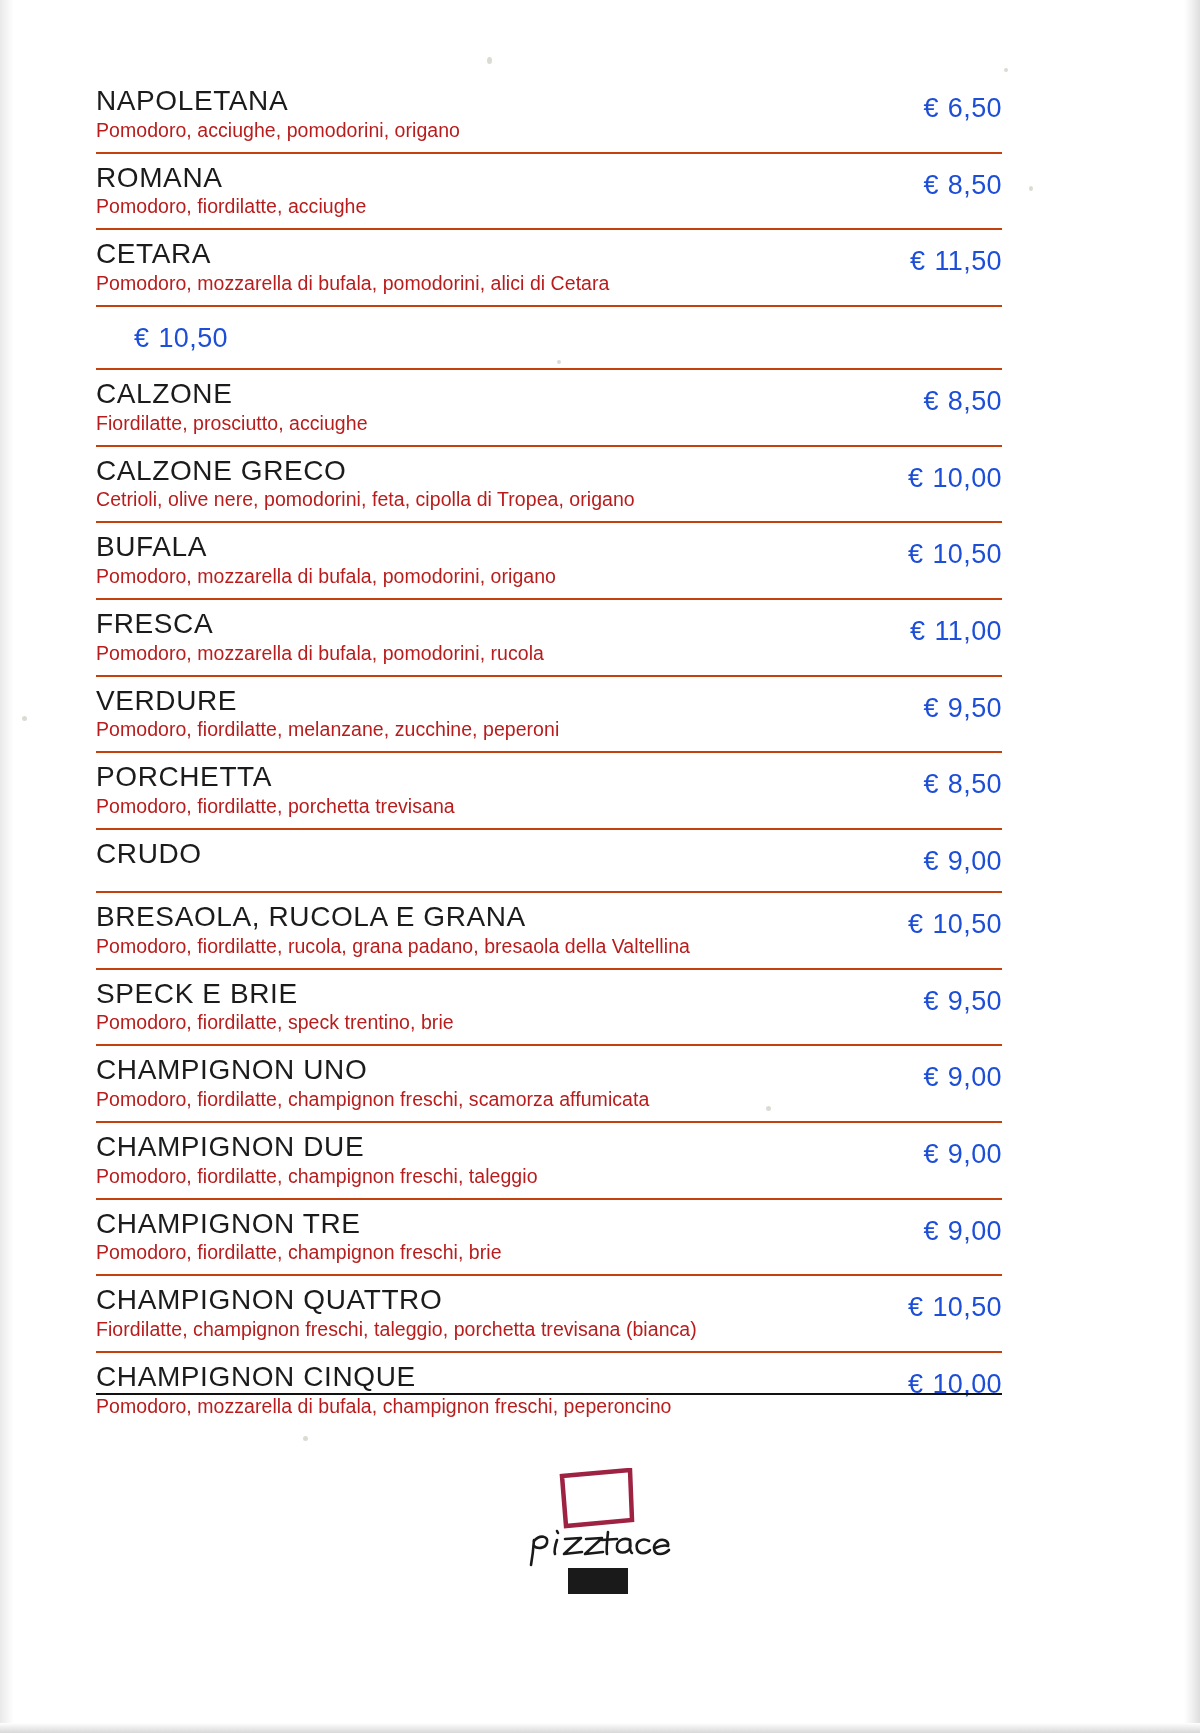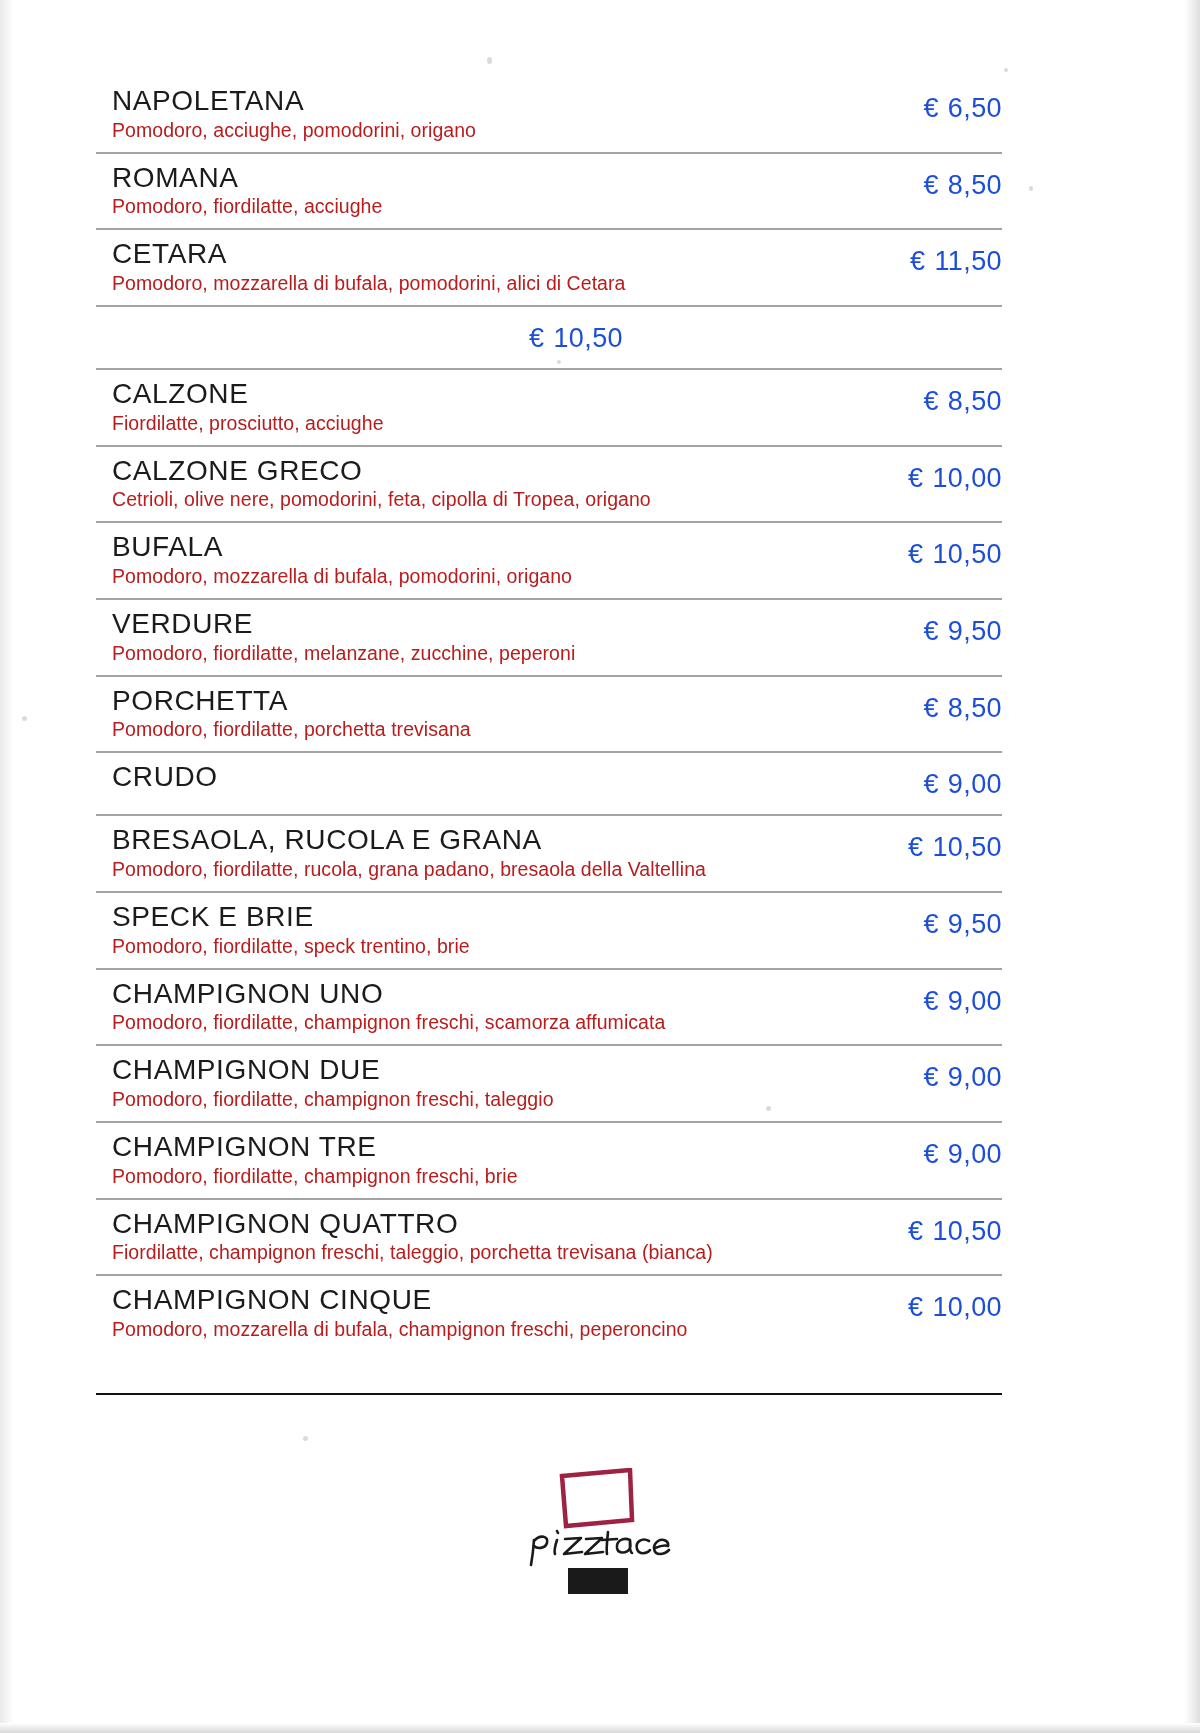--- a/index.html
+++ b/index.html
@@ -51,35 +51,34 @@
 
   .menu {
     position: absolute;
     left: 96px;
     top: 86px;
     width: 906px;
   }
 
   .menu-row {
     position: relative;
-    border-top: 2px solid #a3a3a3;
+    border-top: 2px solid #c2410c;
     padding-top: 9px;
     padding-bottom: 10px;
     min-height: 63px;
     box-sizing: border-box;
   }
   .menu-row:first-child {
     border-top: none;
     padding-top: 0;
   }
   .menu-row-inner {
     display: flex;
     align-items: flex-start;
-    justify-content: center;
-    margin-left: 16px;
+    justify-content: space-between;
   }
   .row-text {
     flex: 1 1 auto;
     min-width: 0;
     padding-right: 14px;
   }
   .item-name {
     font-size: 28px;
     line-height: 1.06;
     letter-spacing: 0.6px;
@@ -223,20 +222,29 @@
           <div class="row-price"><span class="currency">€</span><span>10,00</span></div>
         </div>
       </div>
       <div class="menu-row">
         <div class="menu-row-inner">
           <div class="row-text">
             <div class="item-name">BUFALA</div>
             <div class="item-desc">Pomodoro, mozzarella di bufala, pomodorini, origano</div>
           </div>
           <div class="row-price"><span class="currency">€</span><span>10,50</span></div>
+        </div>
+      </div>
+      <div class="menu-row">
+        <div class="menu-row-inner">
+          <div class="row-text">
+            <div class="item-name">FRESCA</div>
+            <div class="item-desc">Pomodoro, mozzarella di bufala, pomodorini, rucola</div>
+          </div>
+          <div class="row-price"><span class="currency">€</span><span>11,00</span></div>
         </div>
       </div>
       <div class="menu-row">
         <div class="menu-row-inner">
           <div class="row-text">
             <div class="item-name">VERDURE</div>
             <div class="item-desc">Pomodoro, fiordilatte, melanzane, zucchine, peperoni</div>
           </div>
           <div class="row-price"><span class="currency">€</span><span>9,50</span></div>
         </div>

